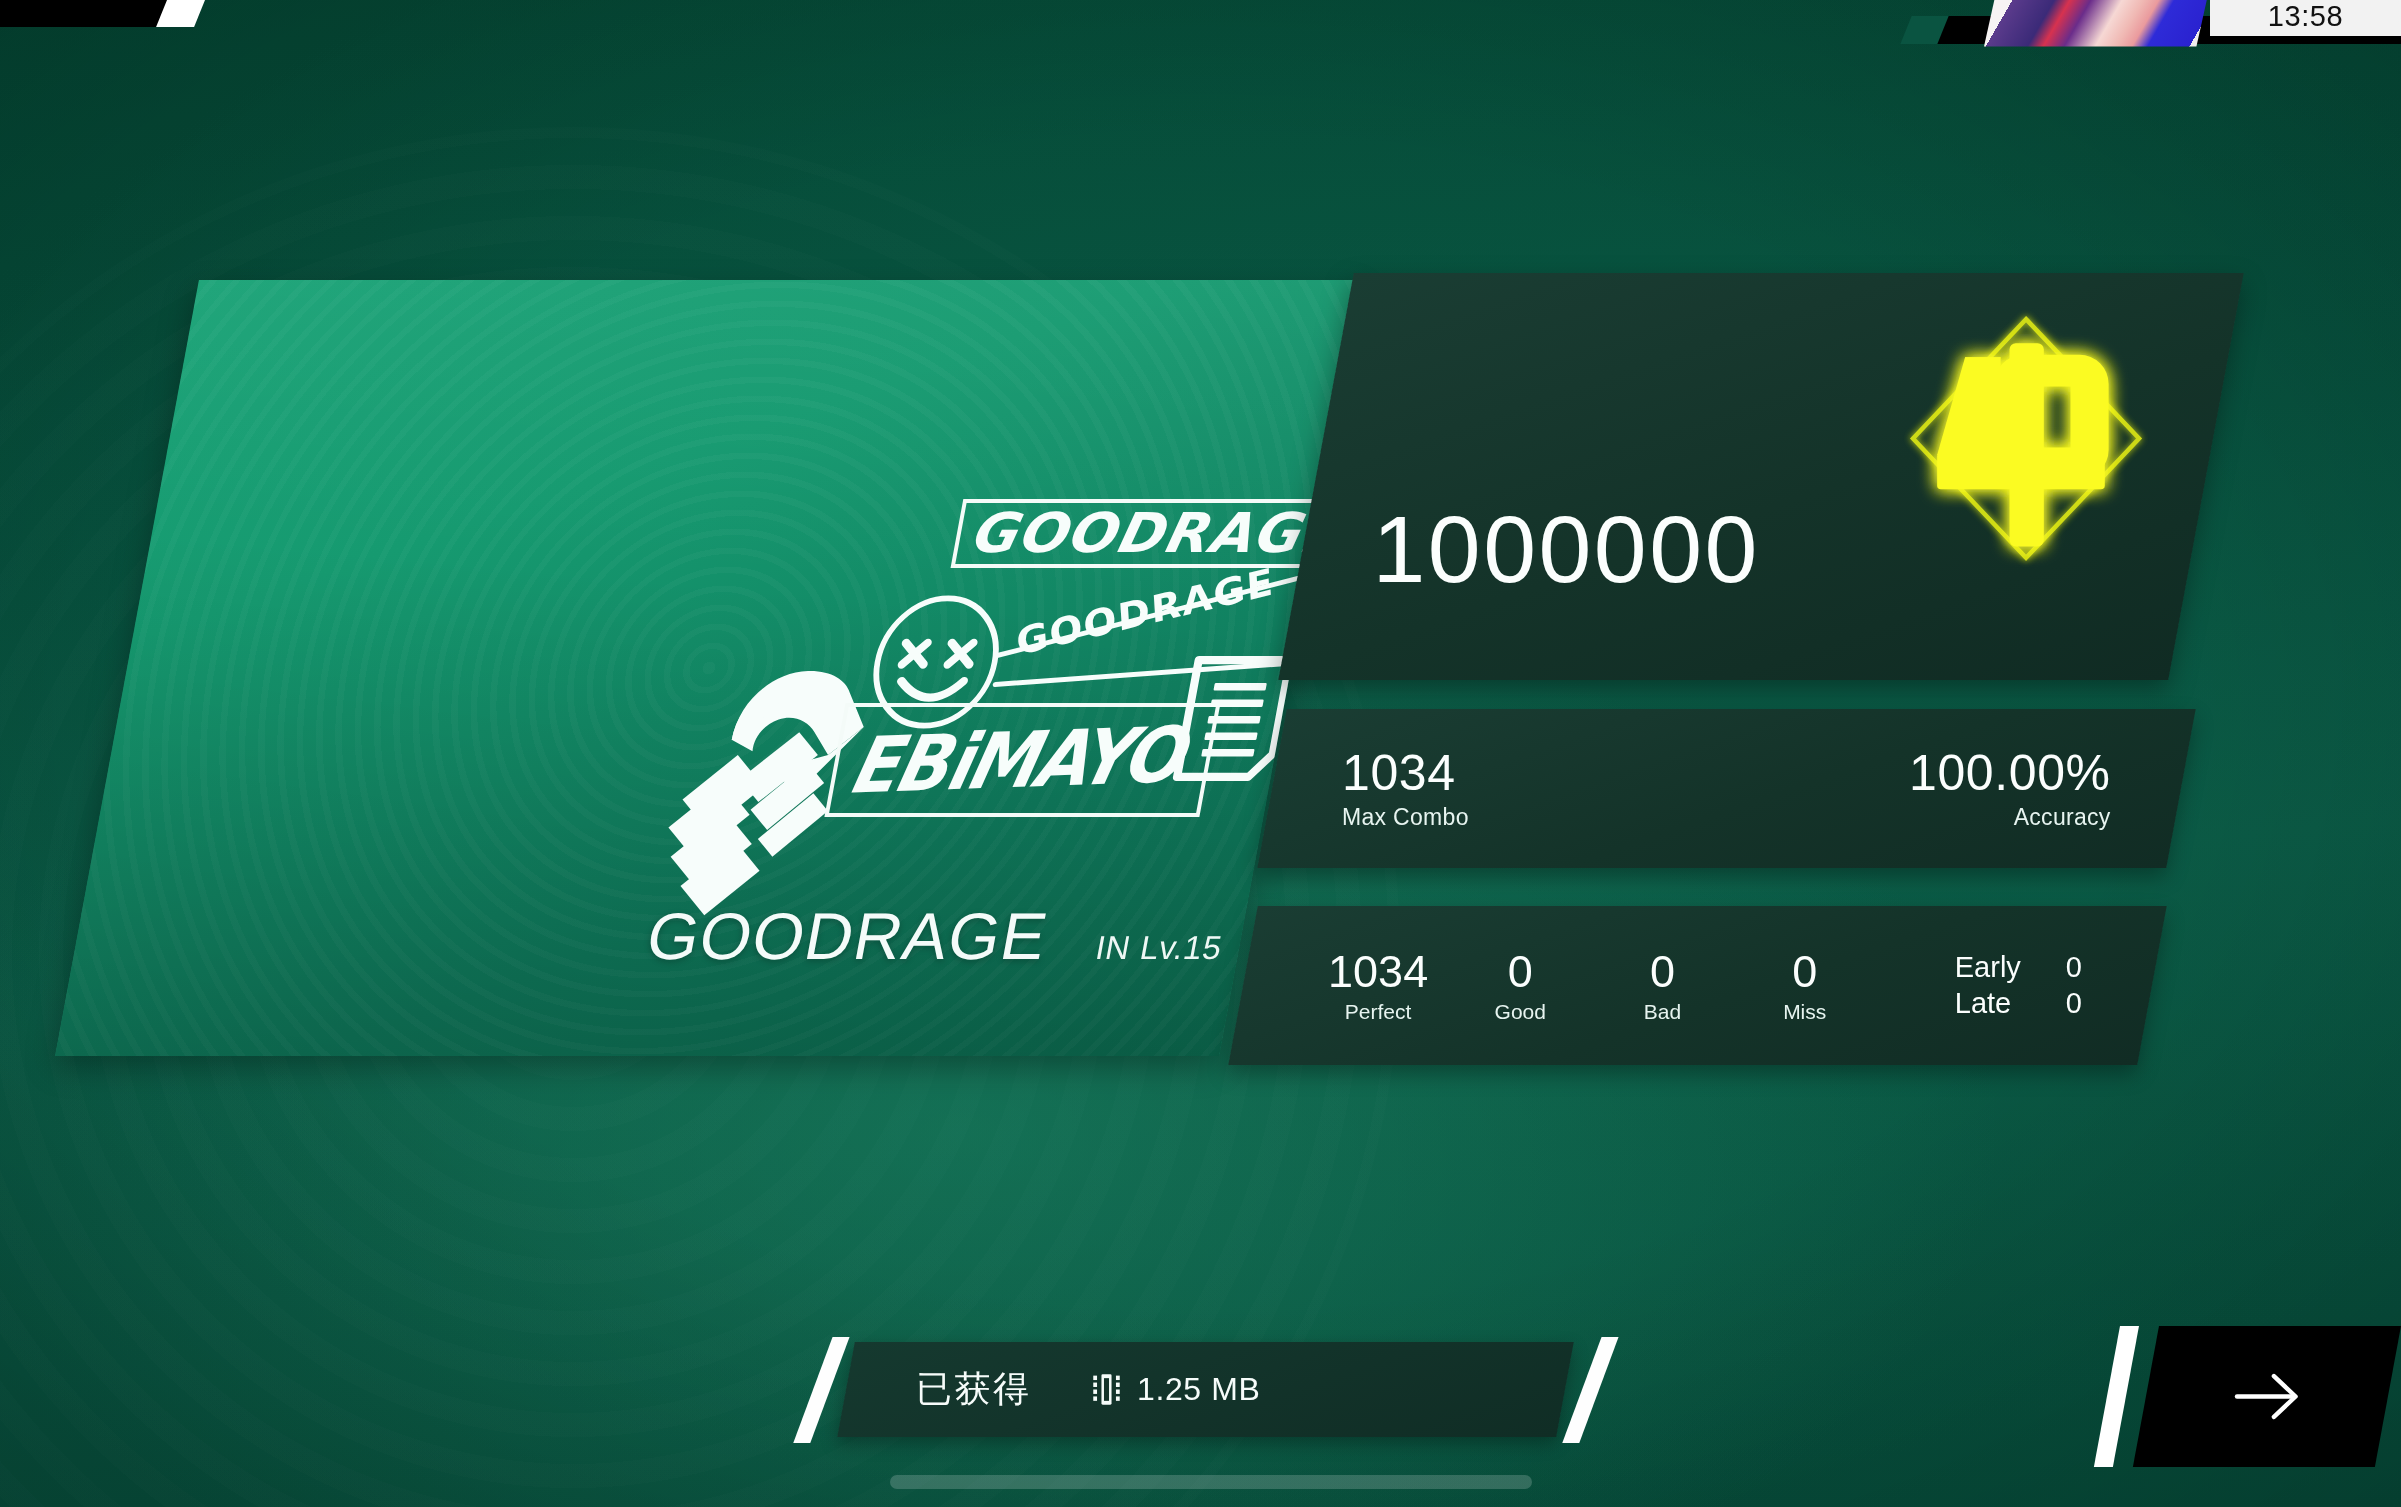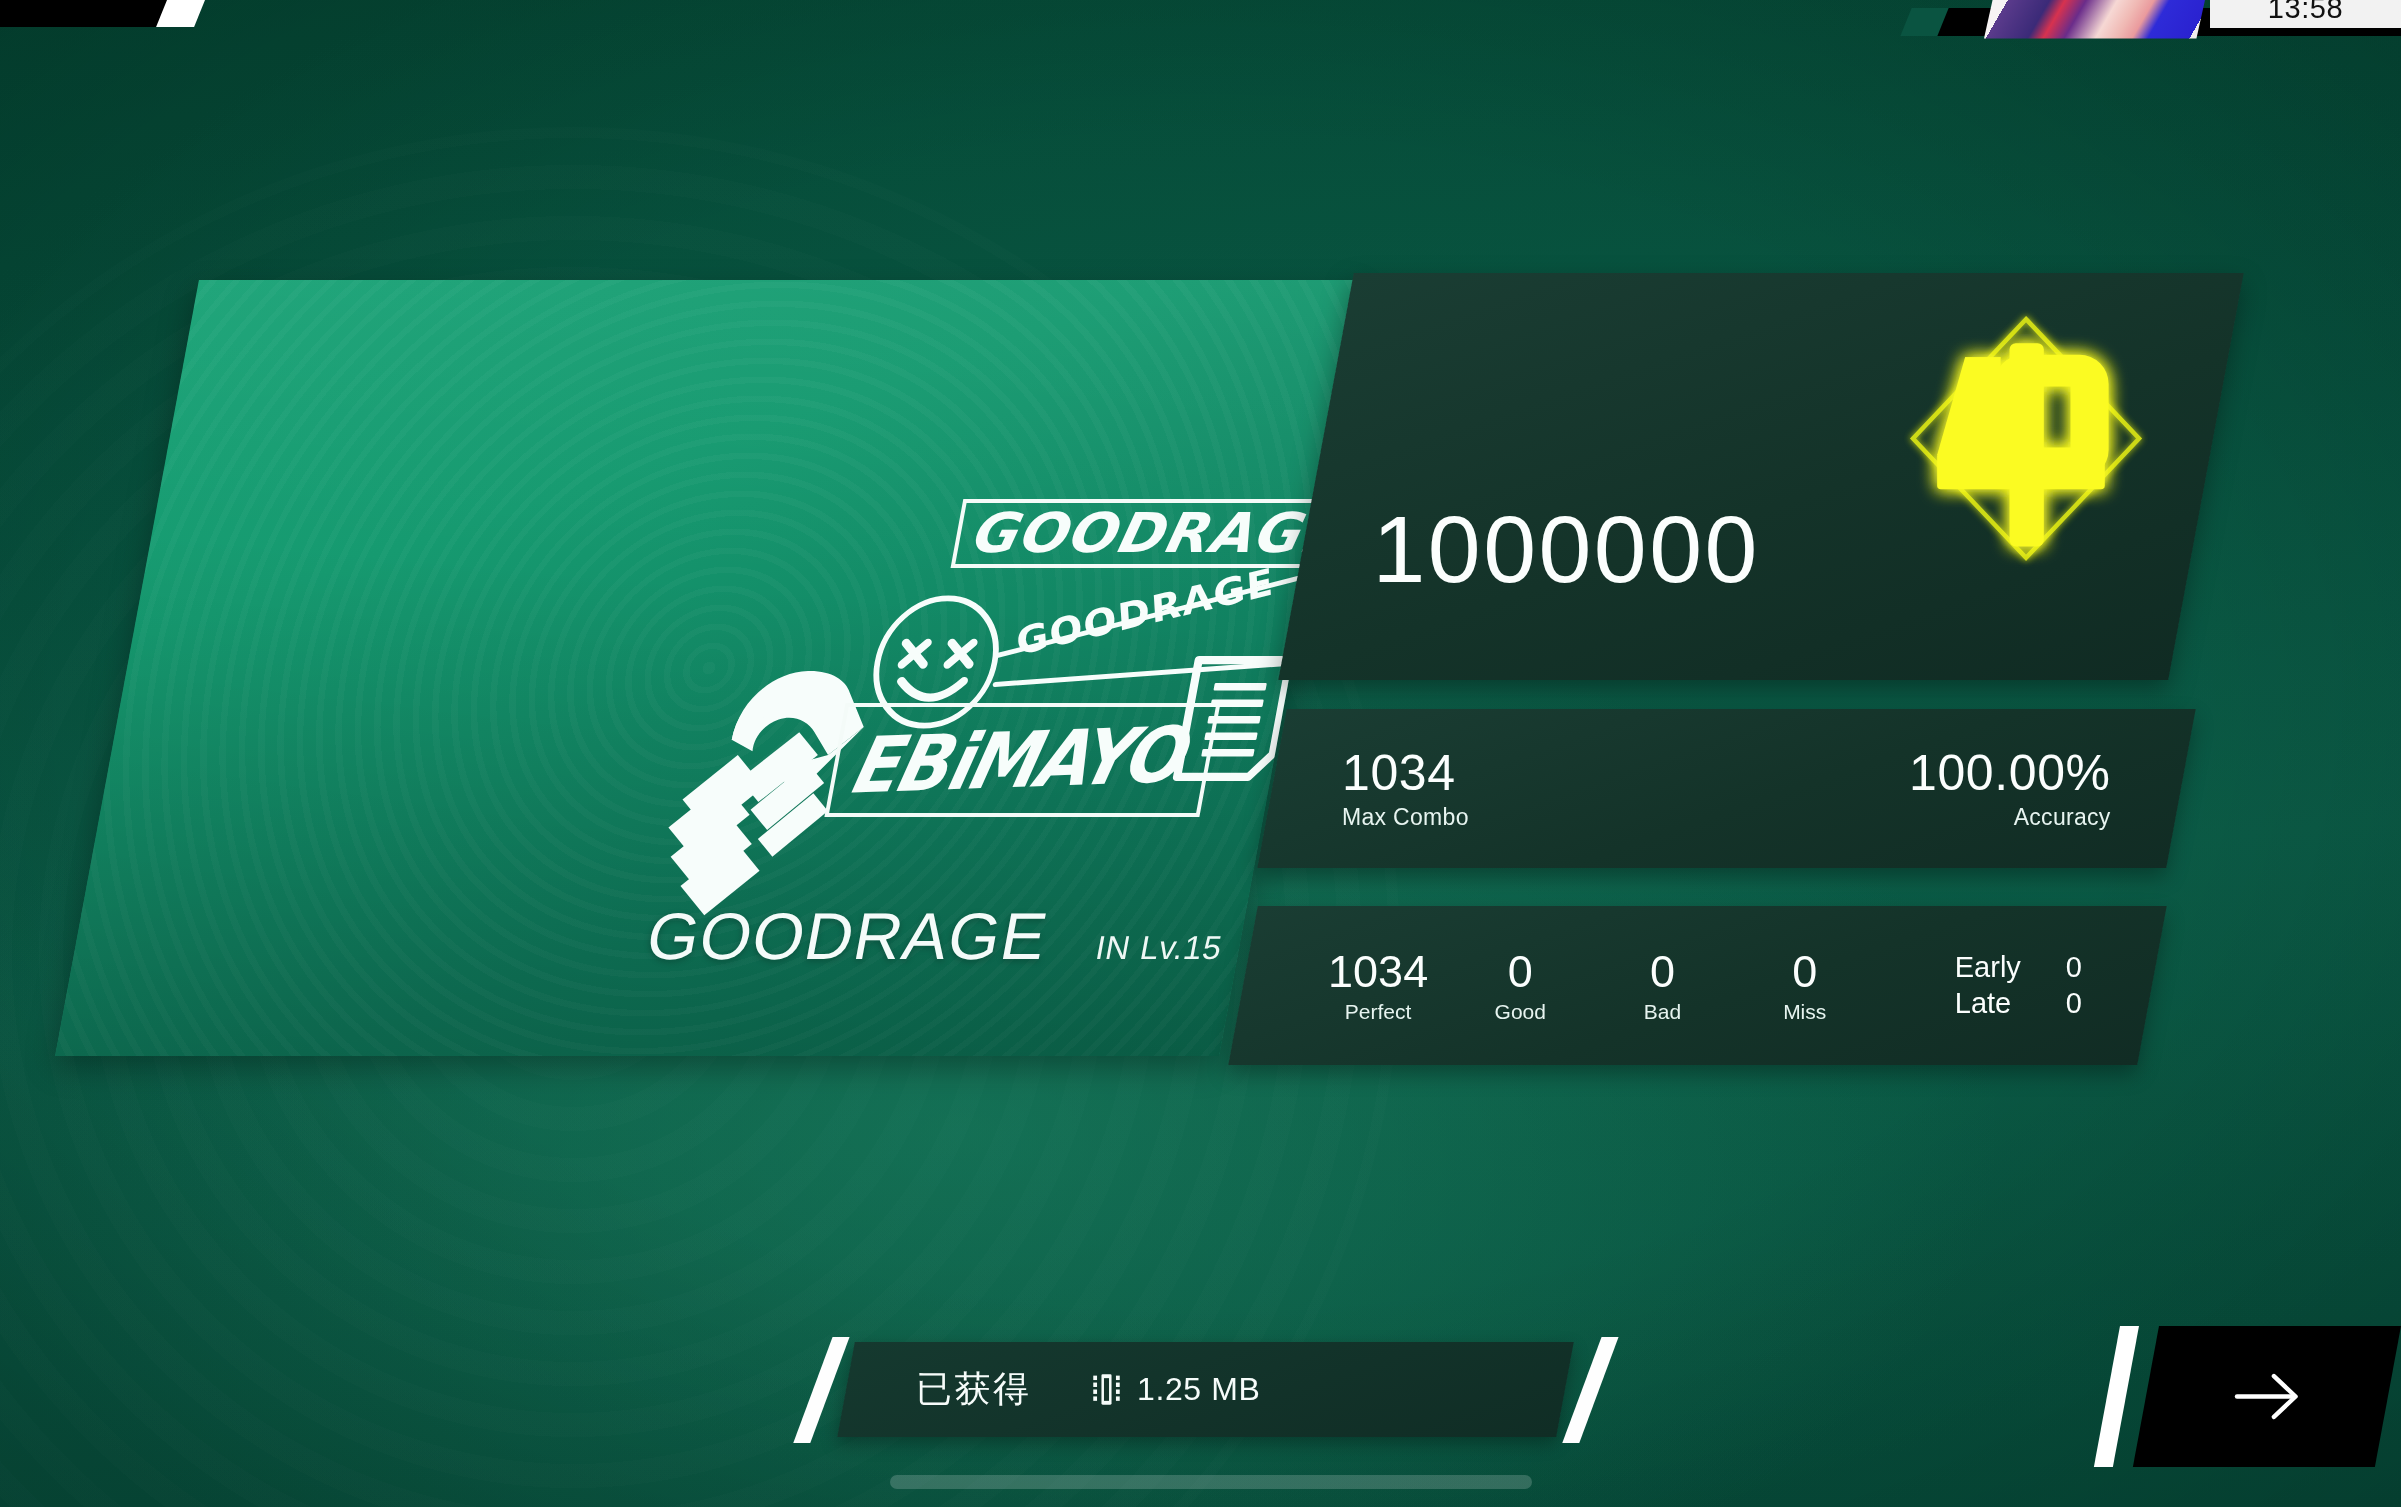--- a/index.html
+++ b/index.html
@@ -34,21 +34,21 @@
   
   #topbar-left {
     position:absolute; left:0; top:0; width:179px; height:27px;
     background:#000;
   }
   #topbar-left-slash {
     position:absolute; left:167px; top:0; width:38px; height:27px;
     background:#fff; transform:skewX(-22deg); transform-origin:top left;
   }
   #topbar-right {
-    position:absolute; right:0; top:8px; height:28px; width:473px; background:#000;
+    position:absolute; right:0; top:16px; height:28px; width:473px; background:#000;
   }
   #topbar-right-slash {
     position:absolute; left:-21.6px; top:0; width:37px; height:28px;
     background:#0a5441; transform:skewX(-22deg);
   }
   #status-clock {
     position:absolute; right:0; top:-16.5px; height:36px; min-width:191px;
     background:#f2f2f2; color:#111; font-size:29px; letter-spacing:0.6px;
     display:flex; align-items:flex-end; justify-content:center; padding:0 14px 2.5px 14px;
     font-family:"Liberation Sans", sans-serif;

